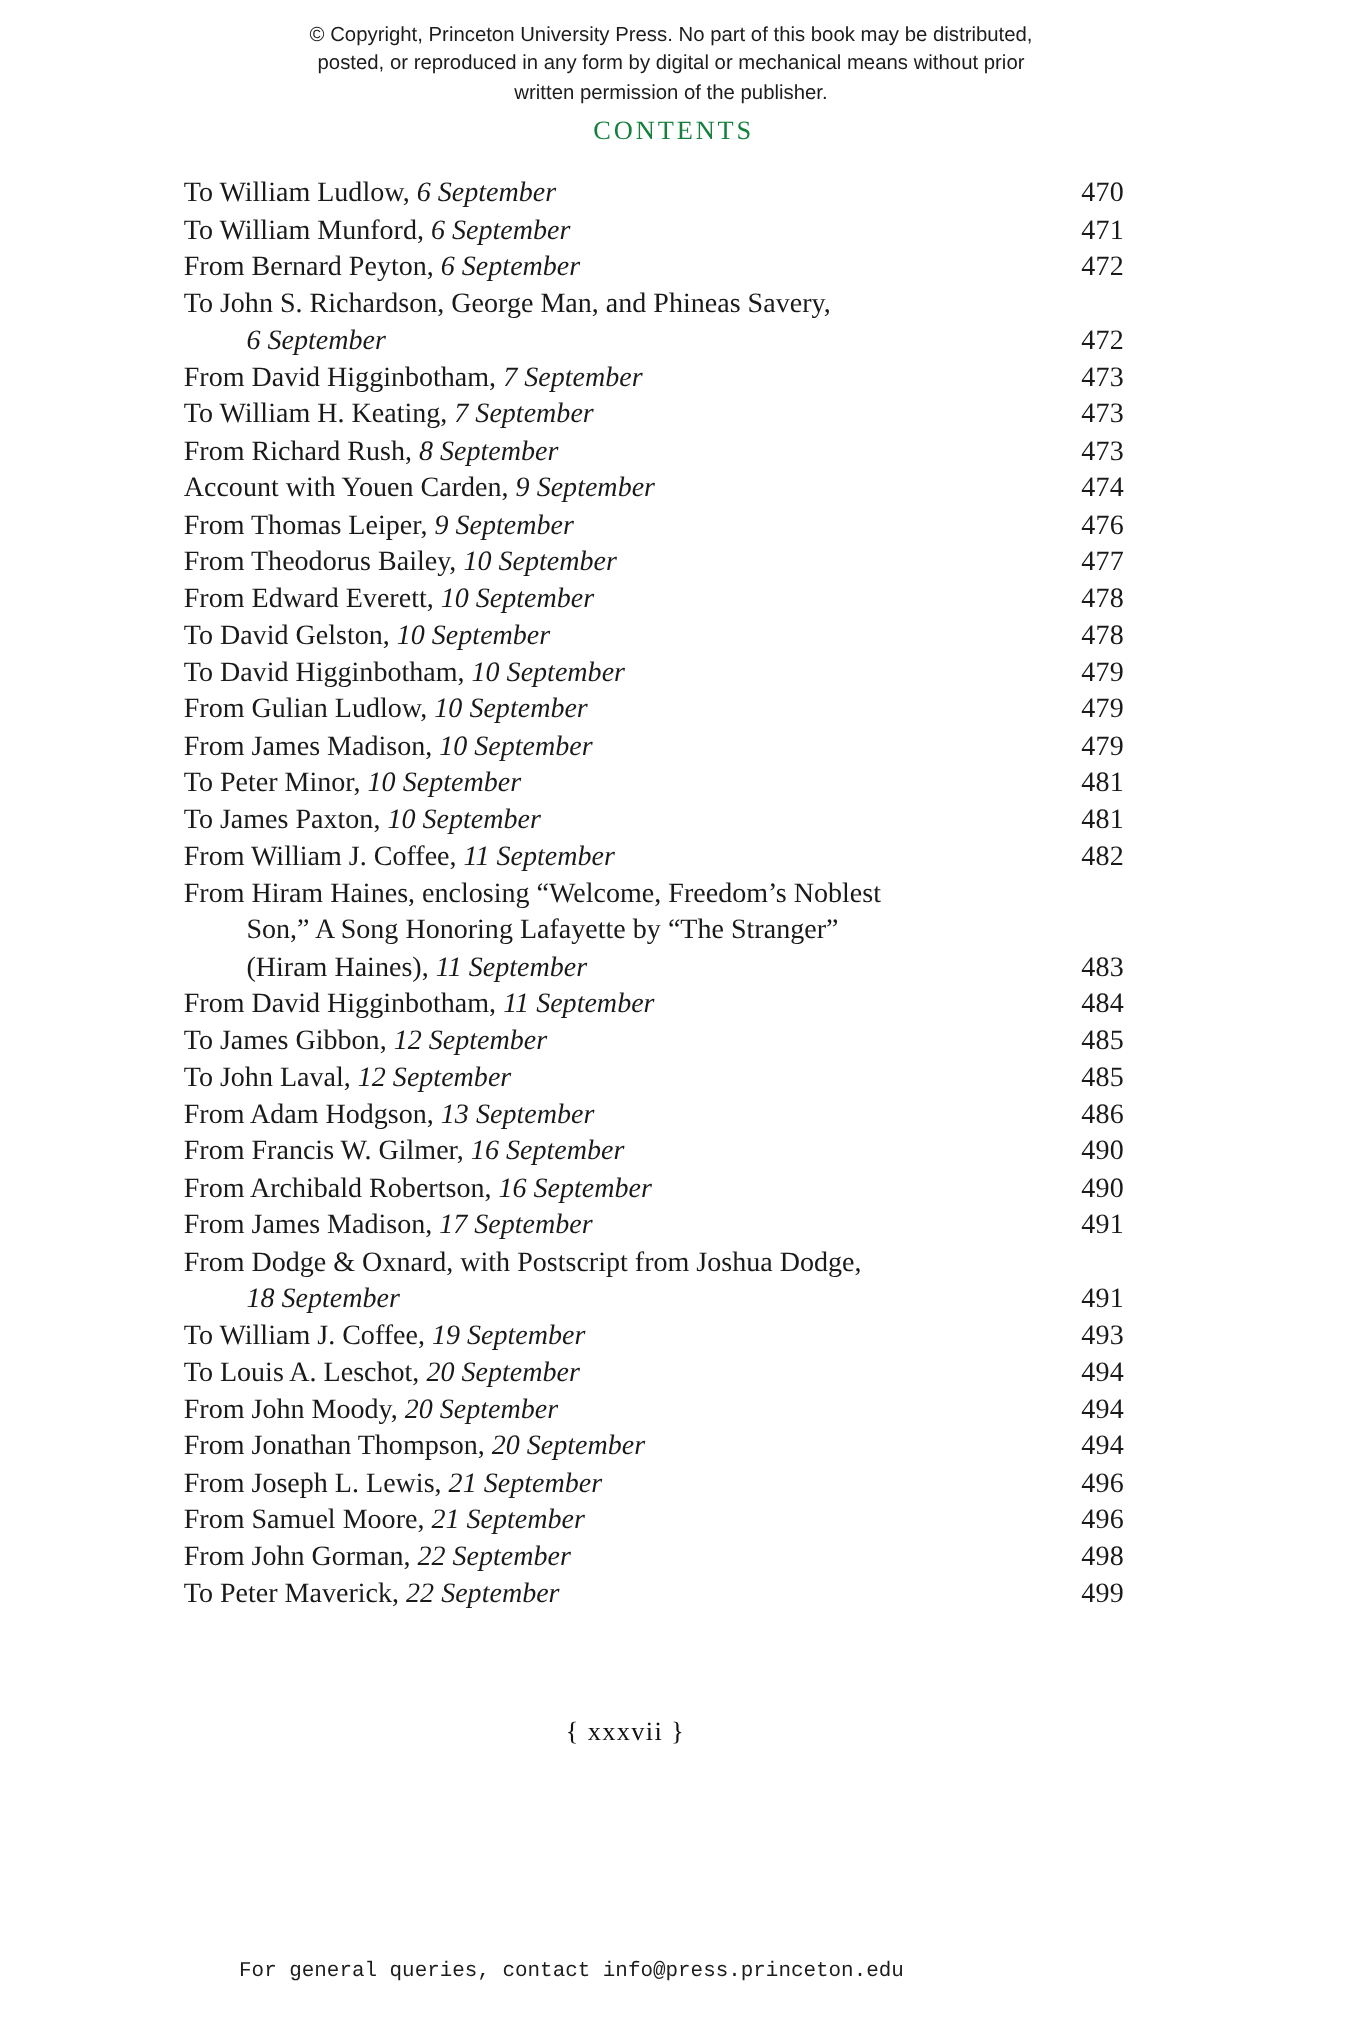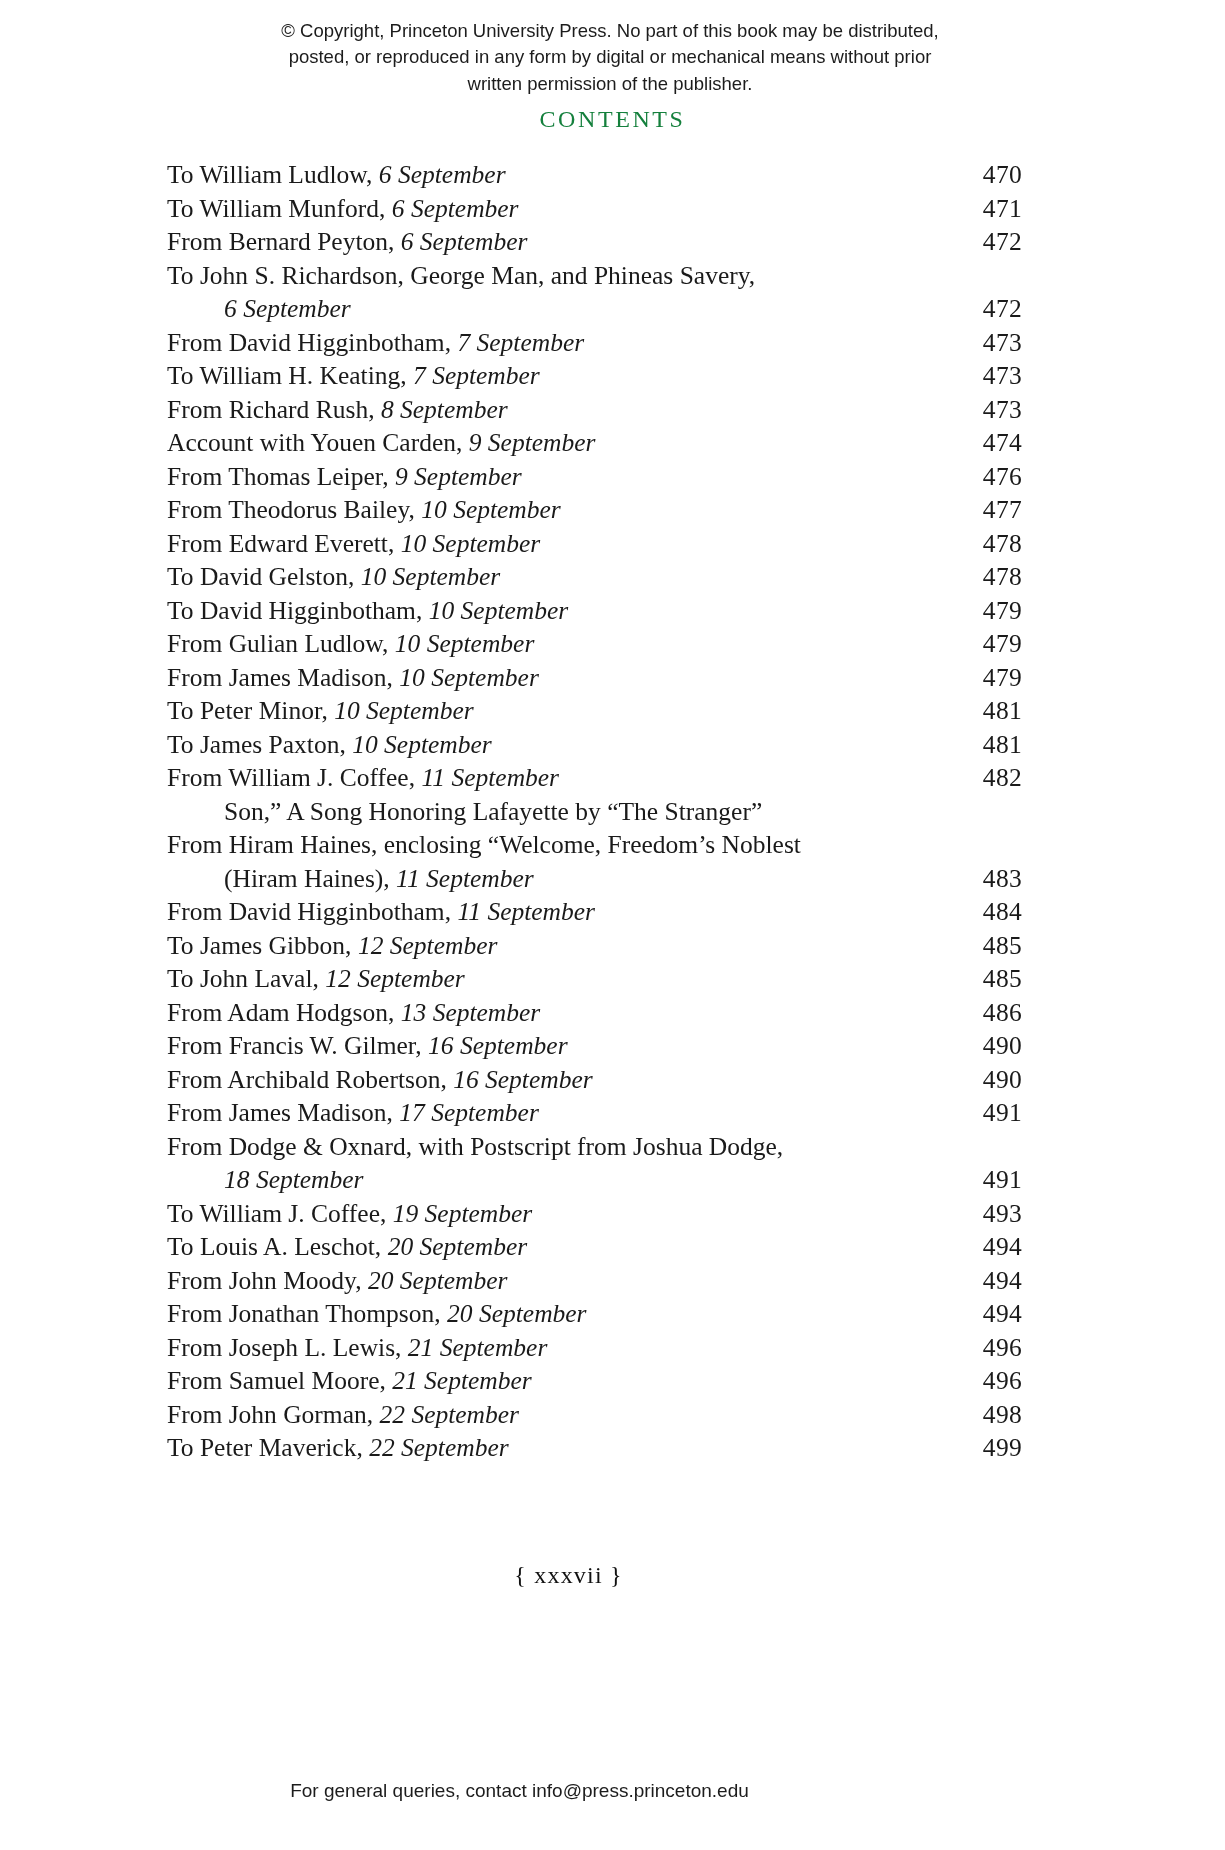--- a/index.html
+++ b/index.html
@@ -83,21 +83,21 @@
     font-size: 24px;
     letter-spacing: 1.2px;
     color: #111111;
   }
   .footer-query {
     position: absolute;
     left: 0;
     top: 1780px;
     width: 1039px;
     text-align: center;
-    font-family: Liberation Sans, sans-serif;
+    font-family: Liberation Mono, monospace;
     font-size: 19px;
     color: #1c1c1c;
   }
 </style>
 </head>
 <body>
 
 <div class="page">
 
   <div class="copyright">© Copyright, Princeton University Press. No part of this book may be distributed, posted, or reproduced in any form by digital or mechanical means without prior written permission of the publisher.</div>
@@ -154,22 +154,22 @@
       <div class="toc-row">
         <div class="entry-line"><span>To Peter Minor, </span><span class="ital">10 September</span><span class="page-num">481</span></div>
       </div>
       <div class="toc-row">
         <div class="entry-line"><span>To James Paxton, </span><span class="ital">10 September</span><span class="page-num">481</span></div>
       </div>
       <div class="toc-row">
         <div class="entry-line"><span>From William J. Coffee, </span><span class="ital">11 September</span><span class="page-num">482</span></div>
       </div>
       <div class="toc-row">
+        <div class="entry-line"><span>From Hiram Haines, enclosing “Welcome, Freedom’s Noblest</span></div>
         <div class="entry-line indent"><span>Son,” A Song Honoring Lafayette by “The Stranger”</span></div>
-        <div class="entry-line"><span>From Hiram Haines, enclosing “Welcome, Freedom’s Noblest</span></div>
         <div class="entry-line indent"><span>(Hiram Haines), </span><span class="ital">11 September</span><span class="page-num">483</span></div>
       </div>
       <div class="toc-row">
         <div class="entry-line"><span>From David Higginbotham, </span><span class="ital">11 September</span><span class="page-num">484</span></div>
       </div>
       <div class="toc-row">
         <div class="entry-line"><span>To James Gibbon, </span><span class="ital">12 September</span><span class="page-num">485</span></div>
       </div>
       <div class="toc-row">
         <div class="entry-line"><span>To John Laval, </span><span class="ital">12 September</span><span class="page-num">485</span></div>

